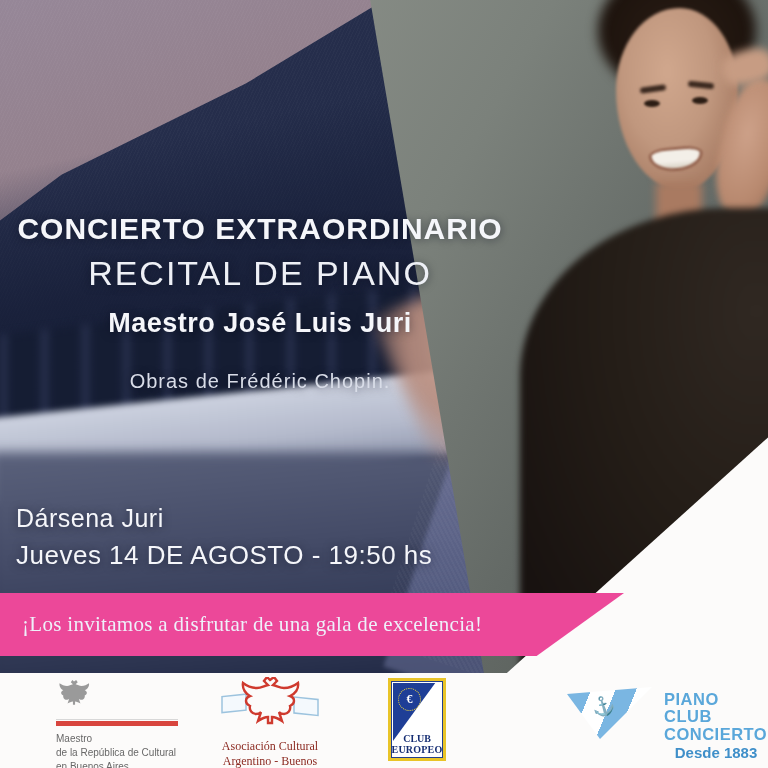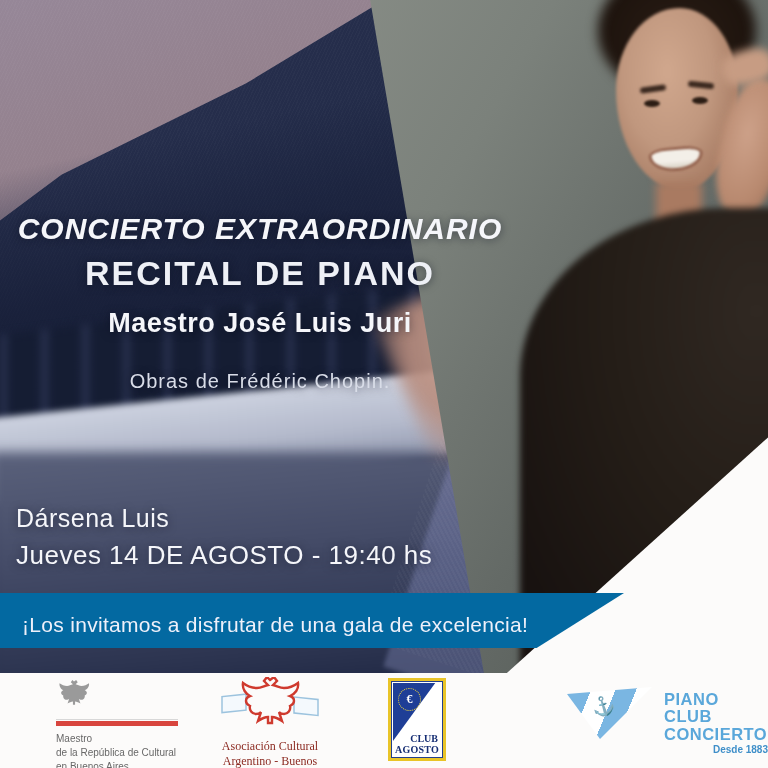--- a/index.html
+++ b/index.html
@@ -62,33 +62,33 @@
     border-radius:48% 42% 0 0/36% 30% 0 0;filter:blur(3px);
     background:radial-gradient(ellipse at 55% 22%,#302822 0%,#241d17 45%,#181210 85%);}
 
   
   .white-wedge{left:0;top:0;width:768px;height:673px;
     clip-path:polygon(100% 65%,100% 100%,66% 100%);background:#fcfbfa;}
 
   
   .txt{color:#f5f6fa;text-shadow:0 1px 8px rgba(8,12,28,.5);}
   .headline1{left:0;top:212px;width:520px;text-align:center;font-size:30px;font-weight:bold;
-    letter-spacing:1px;font-style:italic;}
-  .headline2{left:0;top:254px;width:520px;text-align:center;font-size:34px;font-weight:bold;
+    letter-spacing:1px;}
+  .headline2{left:0;top:254px;width:520px;text-align:center;font-size:34px;font-weight:normal;
     letter-spacing:2px;color:#eef0f6;}
   .performer{left:0;top:308px;width:520px;text-align:center;font-size:27px;font-weight:bold;
     letter-spacing:.5px;}
   .program{left:0;top:370px;width:520px;text-align:center;font-size:20px;color:#d9dde8;
     letter-spacing:1px;}
   .venue{left:16px;top:504px;font-size:25px;letter-spacing:.5px;}
   .datetime{left:16px;top:540px;font-size:26px;letter-spacing:.5px;}
 
   
-  .banner{left:0;top:593px;width:624px;height:55px;background:#0369a1;
-    clip-path:polygon(0 0,100% 0,86% 100%,0 100%);}
+  .banner{left:0;top:593px;width:624px;height:63px;background:#ec4899;
+    clip-path:polygon(0 0,100% 0,86% 100%,0 100%);font-family:Liberation Serif, serif;}
   .banner span{position:absolute;left:22px;top:0;line-height:63px;font-size:21px;
     color:#eef0fa;letter-spacing:.3px;}
 
   
   .footer{left:0;top:673px;width:768px;height:95px;background:#fcfbfa;}
   .lg{position:absolute;}
   .lg-embassy{left:56px;top:7px;width:130px;}
   .lg-embassy .hairline{width:122px;height:1px;background:#d8d8d8;margin-top:5px;}
   .lg-embassy .redbar{width:122px;height:5px;background:#d8453e;margin-top:1px;}
   .lg-embassy .etxt{margin-top:6px;font-size:10px;line-height:1.38;color:#686868;}
@@ -97,29 +97,29 @@
     color:#8c2b22;margin-top:2px;}
   .lg-club{left:388px;top:5px;width:58px;height:83px;background:#ffffff;
     border:3px solid #e9c428;box-shadow:inset 0 0 0 1px #23408f;box-sizing:border-box;}
   .lg-club .tri{position:absolute;left:2px;top:2px;width:48px;height:58px;
     clip-path:polygon(0 0,88% 0,0 100%);background:#1e3e96;}
   .euro-ring{position:absolute;left:7px;top:7px;width:21px;height:21px;border:1px dotted #ead23f;
     border-radius:50%;color:#fff;font:bold 12px "Liberation Serif",serif;
     display:flex;align-items:center;justify-content:center;}
   .lg-club .ctxt{position:absolute;left:0;bottom:3px;width:100%;text-align:center;
     font-family:"Liberation Serif",serif;font-weight:bold;color:#152d73;}
-  .lg-club .c1{display:block;text-align:right;padding-right:5px;font-size:10px;}
+  .lg-club .c1{display:block;text-align:right;padding-right:12px;font-size:10px;}
   .lg-club .c2{display:block;font-size:10px;letter-spacing:.2px;}
   .lg-yacht{left:566px;top:14px;display:flex;align-items:flex-start;}
   .burgee{position:relative;width:88px;height:54px;}
   .burgee .anchor{position:absolute;left:26px;top:8px;font-size:19px;color:#d23b30;
     transform:rotate(-18deg);}
   .ytxt{margin-left:10px;margin-top:4px;color:#5aa7da;font-weight:bold;line-height:1.05;}
   .y1,.y2{font-size:16.5px;letter-spacing:.5px;display:block;}
-  .y3{display:block;text-align:right;font-size:10px;font-weight:bold;color:#3f8fc9;margin-top:2px;}
+  .y3{display:block;text-align:center;font-size:15px;font-weight:bold;color:#3f8fc9;margin-top:2px;}
 </style>
 </head>
 <body>
 
 <div class="poster">
 
   <div class="abs photo-left">
     <div class="abs pink-wedge"></div>
     <div class="abs grain"></div>
     <div class="abs navy-fade"></div>
@@ -144,22 +144,22 @@
     <div class="abs neck"></div>
     <div class="abs sweater"></div>
   </div>
 
   <div class="abs white-wedge"></div>
 
   <div class="abs txt headline1">CONCIERTO EXTRAORDINARIO</div>
   <div class="abs txt headline2">RECITAL DE PIANO</div>
   <div class="abs txt program">Obras de Frédéric Chopin.</div>
   <div class="abs txt performer">Maestro José Luis Juri</div>
-  <div class="abs txt venue">Dársena Luis</div>
-  <div class="abs txt datetime">Jueves 14 DE AGOSTO - 19:40 hs</div>
+  <div class="abs txt venue">Dársena Juri</div>
+  <div class="abs txt datetime">Jueves 14 DE AGOSTO - 19:50 hs</div>
 
   <div class="abs banner">
     <span>¡Los invitamos a disfrutar de una gala de excelencia!</span>
   </div>
 
   <div class="abs footer">
 
     <div class="lg lg-embassy">
       <svg width="36" height="30" viewBox="0 0 64 56">
         <path fill="#9a9a9a" d="M32 3l4-3 3 4-4 4c4 1 7 3 11 3 5 0 10-2 14-5 1 6-3 11-8 13 3 1 4 3 4 5 0 3-2 4-4 5 1 4-2 8-6 8-2 0-4-1-5-2l3 9c-3-2-7-4-10-4l0 6-4 0 0-6c-3 0-7 2-10 4l3-9c-1 1-3 2-5 2-4 0-7-4-6-8-2-1-4-2-4-5 0-2 1-4 4-5C8 17 4 12 5 6c4 3 9 5 14 5 4 0 7-2 11-3l-4-4 3-4z"></path>
@@ -183,21 +183,21 @@
         <div>Asociación Cultural</div>
         <div>Argentino - Buenos</div>
       </div>
     </div>
 
     <div class="lg lg-club">
       <div class="tri"></div>
       <span class="euro-ring">€</span>
       <div class="ctxt">
         <span class="c1">CLUB</span>
-        <span class="c2">AGOSTO</span>
+        <span class="c2">EUROPEO</span>
       </div>
     </div>
 
     <div class="lg lg-yacht">
       <div class="burgee">
         <svg width="88" height="54" viewBox="0 0 88 54">
           <defs>
             <linearGradient id="bstripes" x1="0" y1="0" x2="1" y2="0.25">
               <stop offset="0" stop-color="#7ab6e2"></stop>
                 <stop offset="0.28" stop-color="#7ab6e2"></stop>

